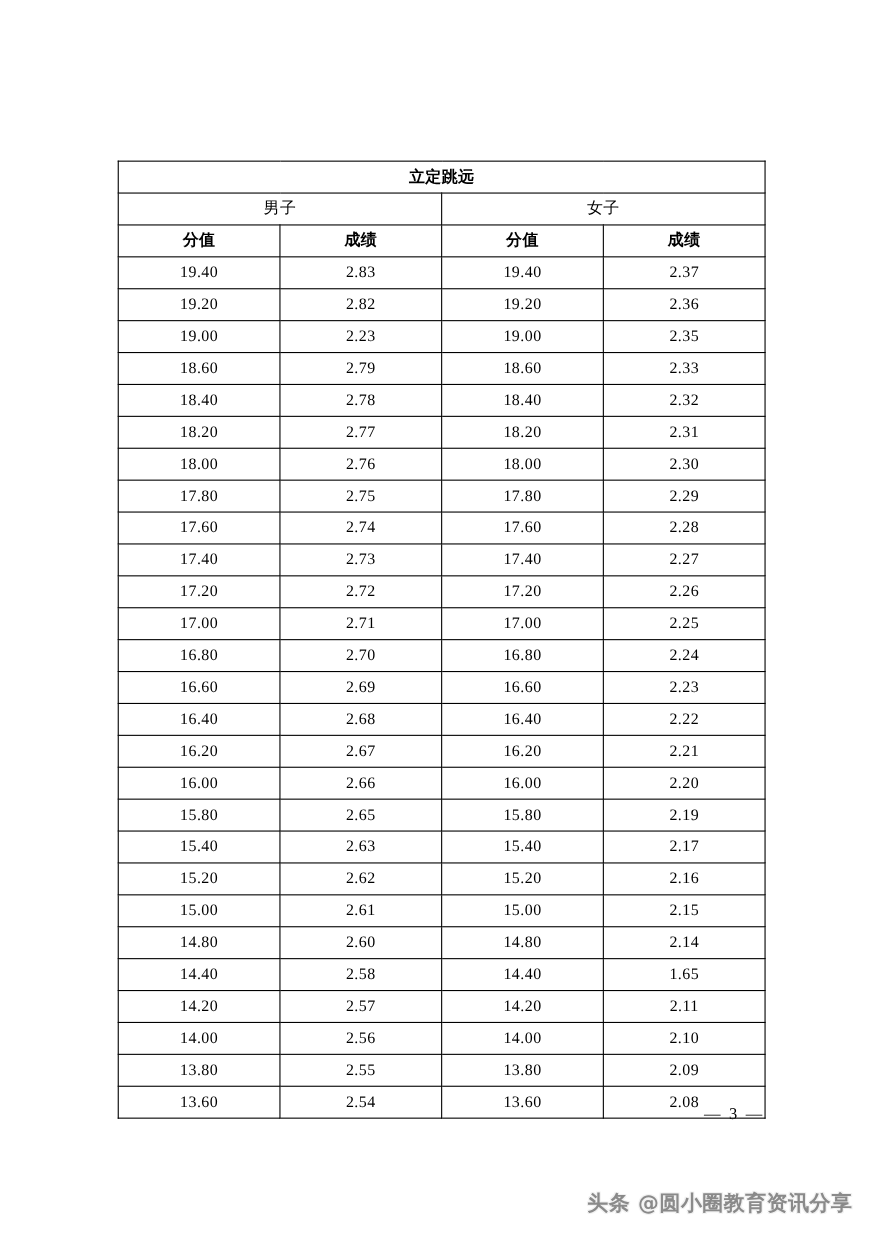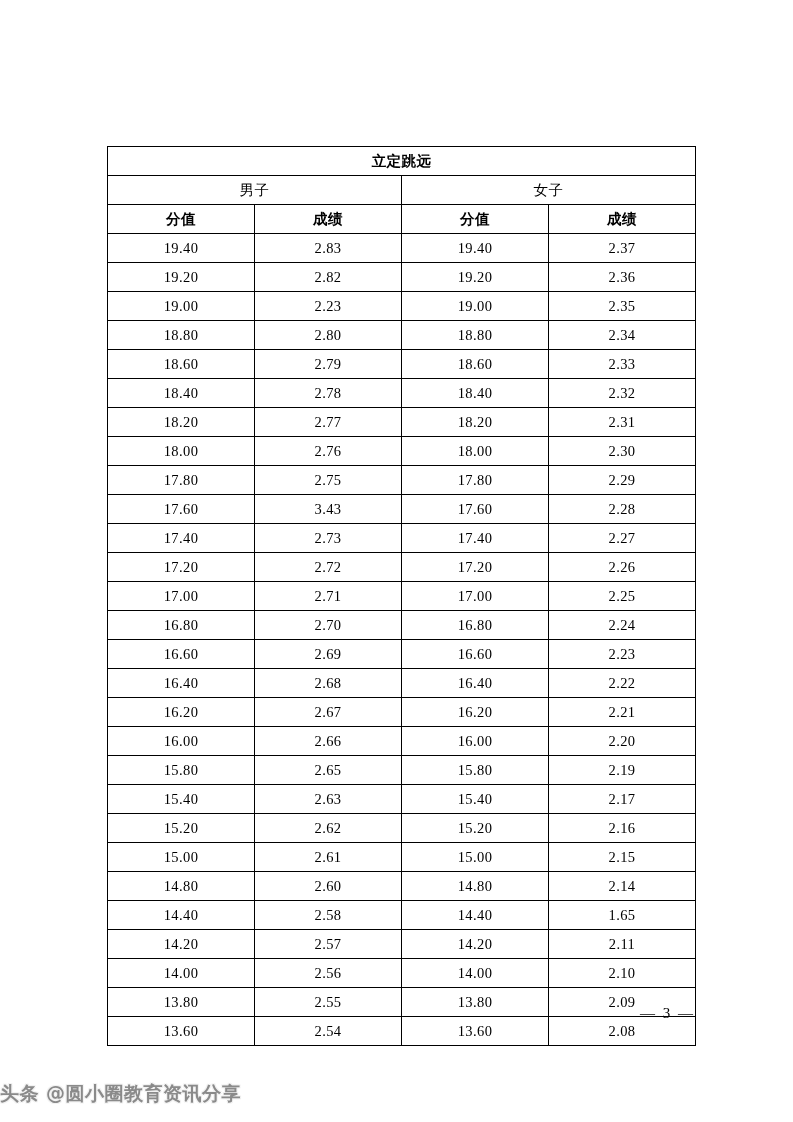--- a/index.html
+++ b/index.html
@@ -83,21 +83,21 @@
     font-size: 15px;
     letter-spacing: 2px;
     color: #000000;
   }
 
   .watermark {
     position: absolute;
     left: 0;
     top: 1081px;
     width: 775px;
-    text-align: left;
+    text-align: right;
     font-family: "DejaVu Sans", "Liberation Sans", sans-serif;
     font-size: 19px;
     font-weight: bold;
     letter-spacing: 0.5px;
     color: #8a8a8a;
     text-shadow: 1px 1px 0 #f2f2f2, -1px -1px 0 #f2f2f2,
                  1px -1px 0 #f2f2f2, -1px 1px 0 #f2f2f2;
     white-space: nowrap;
   }
 </style>
@@ -140,26 +140,20 @@
           <td class="data-cell">19.20</td>
           <td class="data-cell">2.36</td>
         </tr>
         <tr>
           <td class="data-cell">19.00</td>
           <td class="data-cell">2.23</td>
           <td class="data-cell">19.00</td>
           <td class="data-cell">2.35</td>
         </tr>
         <tr>
-          <td class="data-cell">18.80</td>
-          <td class="data-cell">2.80</td>
-          <td class="data-cell">18.80</td>
-          <td class="data-cell">2.34</td>
-        </tr>
-        <tr>
           <td class="data-cell">18.60</td>
           <td class="data-cell">2.79</td>
           <td class="data-cell">18.60</td>
           <td class="data-cell">2.33</td>
         </tr>
         <tr>
           <td class="data-cell">18.40</td>
           <td class="data-cell">2.78</td>
           <td class="data-cell">18.40</td>
           <td class="data-cell">2.32</td>
@@ -177,21 +171,21 @@
           <td class="data-cell">2.30</td>
         </tr>
         <tr>
           <td class="data-cell">17.80</td>
           <td class="data-cell">2.75</td>
           <td class="data-cell">17.80</td>
           <td class="data-cell">2.29</td>
         </tr>
         <tr>
           <td class="data-cell">17.60</td>
-          <td class="data-cell">3.43</td>
+          <td class="data-cell">2.74</td>
           <td class="data-cell">17.60</td>
           <td class="data-cell">2.28</td>
         </tr>
         <tr>
           <td class="data-cell">17.40</td>
           <td class="data-cell">2.73</td>
           <td class="data-cell">17.40</td>
           <td class="data-cell">2.27</td>
         </tr>
         <tr>

